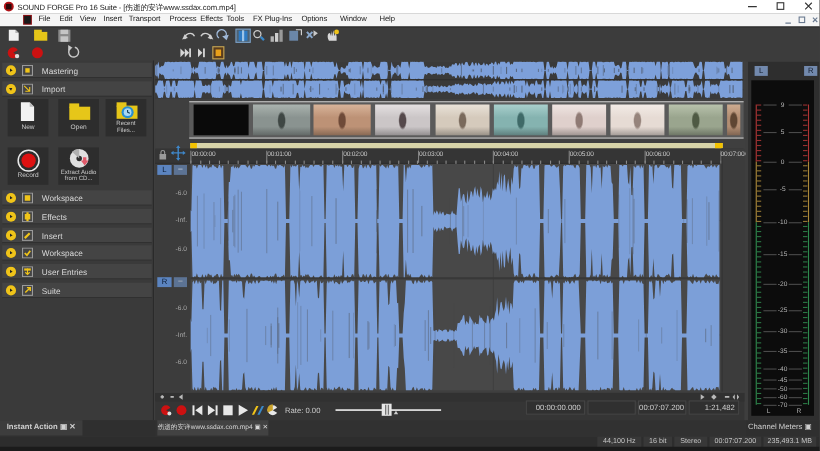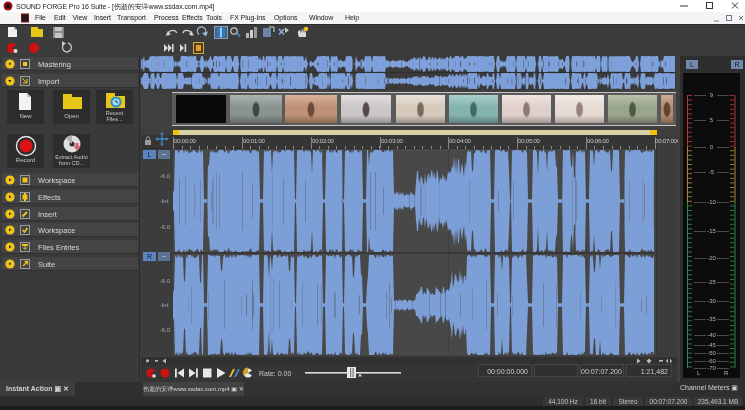--- a/index.html
+++ b/index.html
@@ -585,21 +585,21 @@
     <circle cx="5" cy="5" r="4.6" fill="#f0c419"></circle>
     <g transform="translate(5,5)">
       <path d="M-0.9,-1.8 L-0.9,1.2 L1.5,0 Z" fill="#222"></path>
     </g>
   </svg>
 <svg class="abs" style="left:20px;top:242px" width="10" height="10">
     <rect x="0.5" y="0.5" width="9" height="9" fill="none" stroke="#9a9a9a"></rect>
     <path d="M5,2 L5,7 M3,5.5 L5,7.5 L7,5.5" stroke="#f0c419" fill="none"></path>
     <rect x="2" y="2" width="6" height="2" fill="#f0c419"></rect>
   </svg>
-<div class="abs" style="left:38px;top:243px;font-size:7.5px;color:#d8d8d8;">Files Entries</div>
+<div class="abs" style="left:38px;top:243px;font-size:7.5px;color:#d8d8d8;">User Entries</div>
 <div class="abs" style="left:2px;top:257px;width:136px;height:14px;background:#444444;border-bottom:1px solid #303030;"></div>
 <svg class="abs" style="left:5px;top:259px" width="10" height="10">
     <circle cx="5" cy="5" r="4.6" fill="#f0c419"></circle>
     <g transform="translate(5,5)">
       <path d="M-0.9,-1.8 L-0.9,1.2 L1.5,0 Z" fill="#222"></path>
     </g>
   </svg>
 <svg class="abs" style="left:20px;top:259px" width="10" height="10">
     <rect x="0.5" y="0.5" width="9" height="9" fill="none" stroke="#9a9a9a"></rect>
     <path d="M3,7 L7.5,2.5 M4.5,2.5 L7.5,2.5 L7.5,5.5" stroke="#f0c419" fill="none" stroke-width="1.3"></path>

